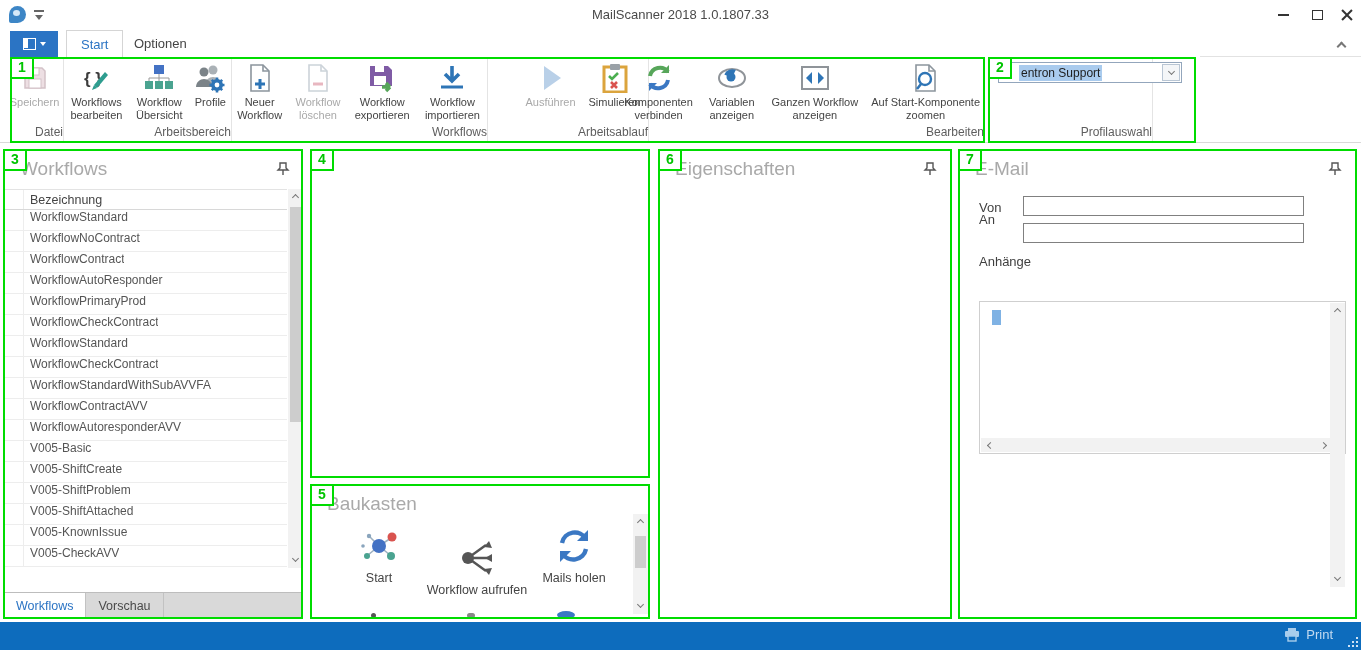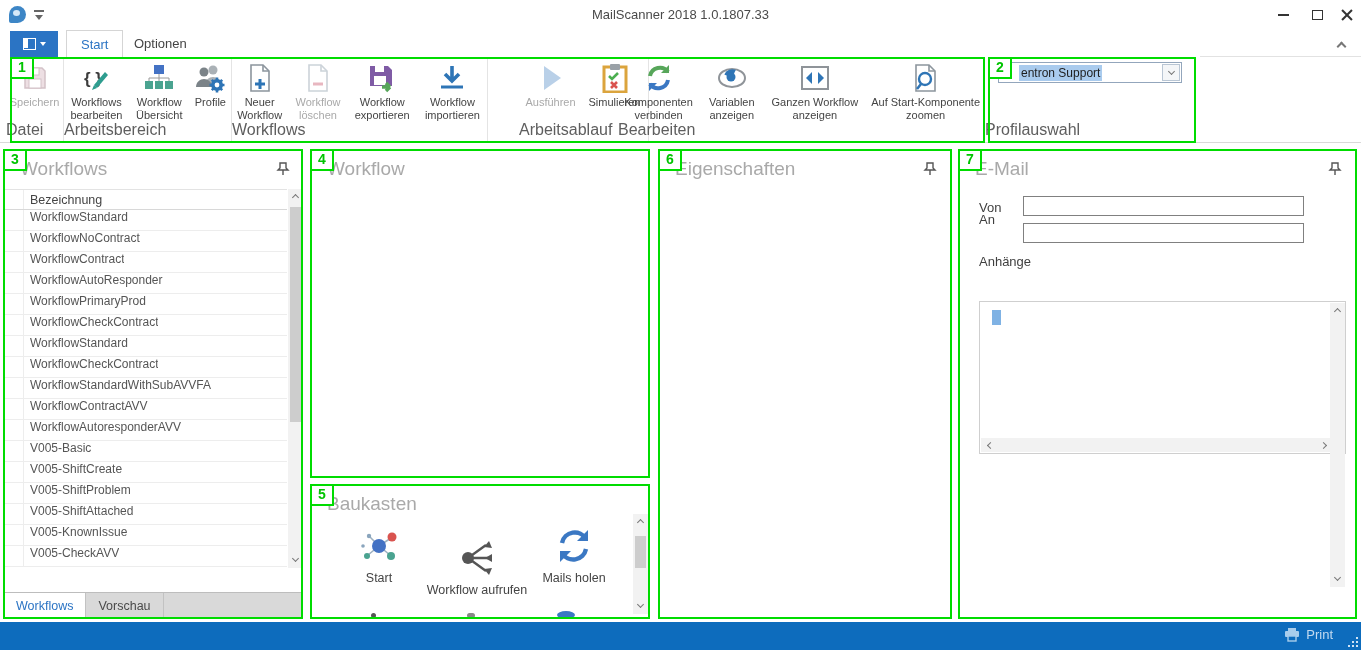--- a/index.html
+++ b/index.html
@@ -32,32 +32,32 @@
   .filebtn .caret { width:0; height:0; border-left:3.5px solid transparent; border-right:3.5px solid transparent; border-top:4px solid #fff; }
   .tab { position:absolute; top:0; height:27px; padding:0 14px; display:flex; align-items:center; font-size:13px; color:#444; cursor:pointer; }
   .tab.active { color:#2b74c4; background:#fff; border:1px solid #d5d5d5; border-bottom:none; }
   .tab-start { left:66px; } .tab-optionen { left:120px; }
   .ribbon-collapse { position:absolute; left:1338px; top:6px; width:18px; height:16px; }
   .menu-underline { position:absolute; left:1200px; top:56px; width:161px; height:1px; background:#e2e2e2; }
 
   
   .ribbon { position:absolute; left:0; top:57px; width:1361px; height:86px; background:#fff; border-bottom:1px solid #d9d9d9; }
   .rgroup { position:absolute; top:0; height:85px; border-right:1px solid #e4e4e4; }
-  .rgroup-label { position:absolute; left:0; right:0; bottom:3px; text-align:left; font-size:16px; color:#5e5e5e; }
+  .rgroup-label { position:absolute; left:0; right:0; bottom:3px; text-align:right; font-size:12px; color:#5e5e5e; }
   .rbuttons { position:absolute; left:0; top:3px; right:0; display:flex; justify-content:center; gap:2px; }
   .rbtn { display:flex; flex-direction:column; align-items:center; cursor:pointer; padding-top:2px; }
   .rbtn .ric { height:32px; display:flex; align-items:center; justify-content:center; }
   .rbtn .rlab { font-size:11px; line-height:13px; text-align:center; color:#444; margin-top:2px; }
   .rbtn.disabled .rlab { color:#a9a9a9; }
   .g-datei { left:6px; width:58px; }
   .g-arbeitsbereich { left:64px; width:168px; }
   .g-workflows { left:232px; width:256px; }
   .g-arbeitsablauf { left:488px; width:130px;margin-left:31px; }
   .g-bearbeiten { left:618px; width:367px; }
-  .g-profil { left:985px; width:211px; }
+  .g-profil { left:985px; width:168px; }
   .combo { position:absolute; left:13px; top:5px; width:184px; height:21px; border:1px solid #93a6bc; background:#fff; font-size:12px; display:flex; align-items:center; }
   .combo .sel { margin-left:20px; background:#a9cbee; color:#1d1d1d; padding:1px 2px; white-space:nowrap; }
   .combo .drop { position:absolute; right:1px; top:1px; width:18px; height:17px; background:#f4f6f8; border:1px solid #b9c6d4; display:flex; align-items:center; justify-content:center; }
 
   
   .chev { display:inline-block; width:7px; height:7px; border-left:2px solid #777; border-bottom:2px solid #777; }
   .chev-up { transform:rotate(135deg); } .chev-down { transform:rotate(-45deg); }
   .chev-left { transform:rotate(45deg); } .chev-right { transform:rotate(-135deg); }
   .chev.small { width:5px; height:5px; border-width:1.5px; }
 
@@ -435,23 +435,20 @@
       <span class="sb-arrow" style="bottom:0">
           <span class="chev small chev-down" style="margin-top:-3px"></span>
         </span>
     </div>
     <div class="wtabs">
       <div class="wtab active">Workflows</div>
       <div class="wtab">Vorschau</div>
     </div>
   </div>
 
-  <div class="panel p-workflow">
-    <div class="panel-title">Workflow</div>
-  </div>
 
   <div class="panel p-baukasten">
     <div class="panel-title">Baukasten</div>
     <div class="bk-item" style="left:13px; top:40px">
       <svg width="42" height="42" viewBox="0 0 42 42">
         <path d="M21 21 L33 13 M21 21 L32 30 M21 21 L10 30 M21 21 L12 12" stroke="#9db0c0" stroke-width="1.6"></path>
         <circle cx="21" cy="21" r="7" fill="#4472c4"></circle>
         <circle cx="34" cy="12" r="4.5" fill="#d9534f"></circle>
         <circle cx="33" cy="31" r="4" fill="#4aa390"></circle>
         <circle cx="9" cy="31" r="3" fill="#4aa390"></circle>

